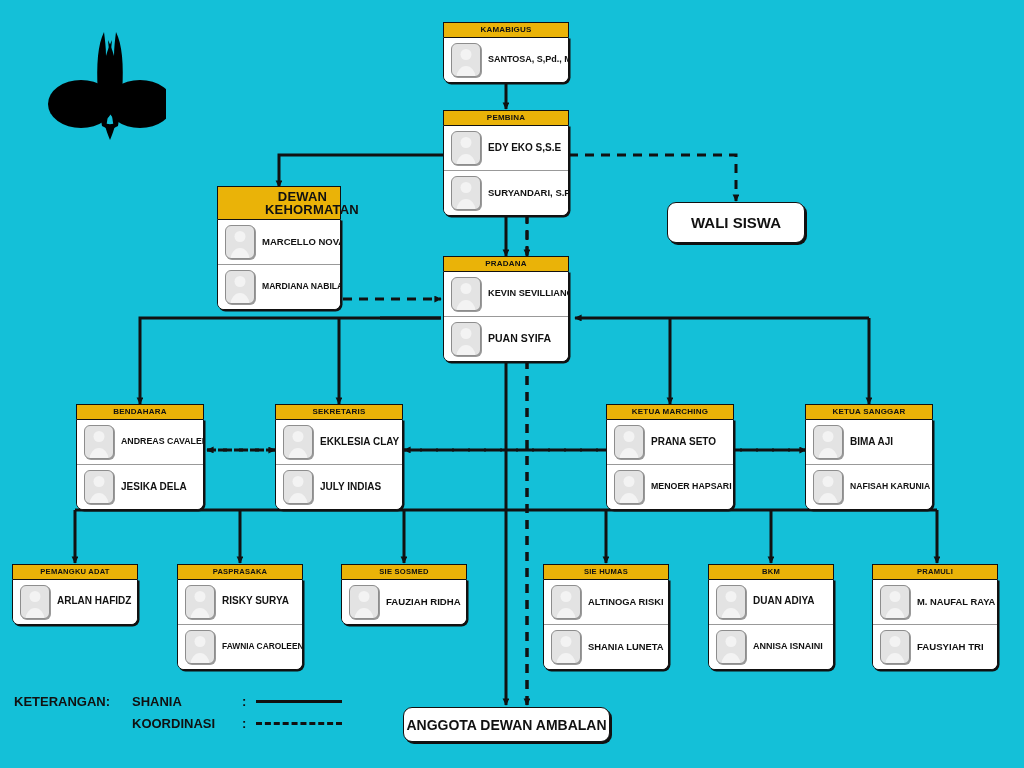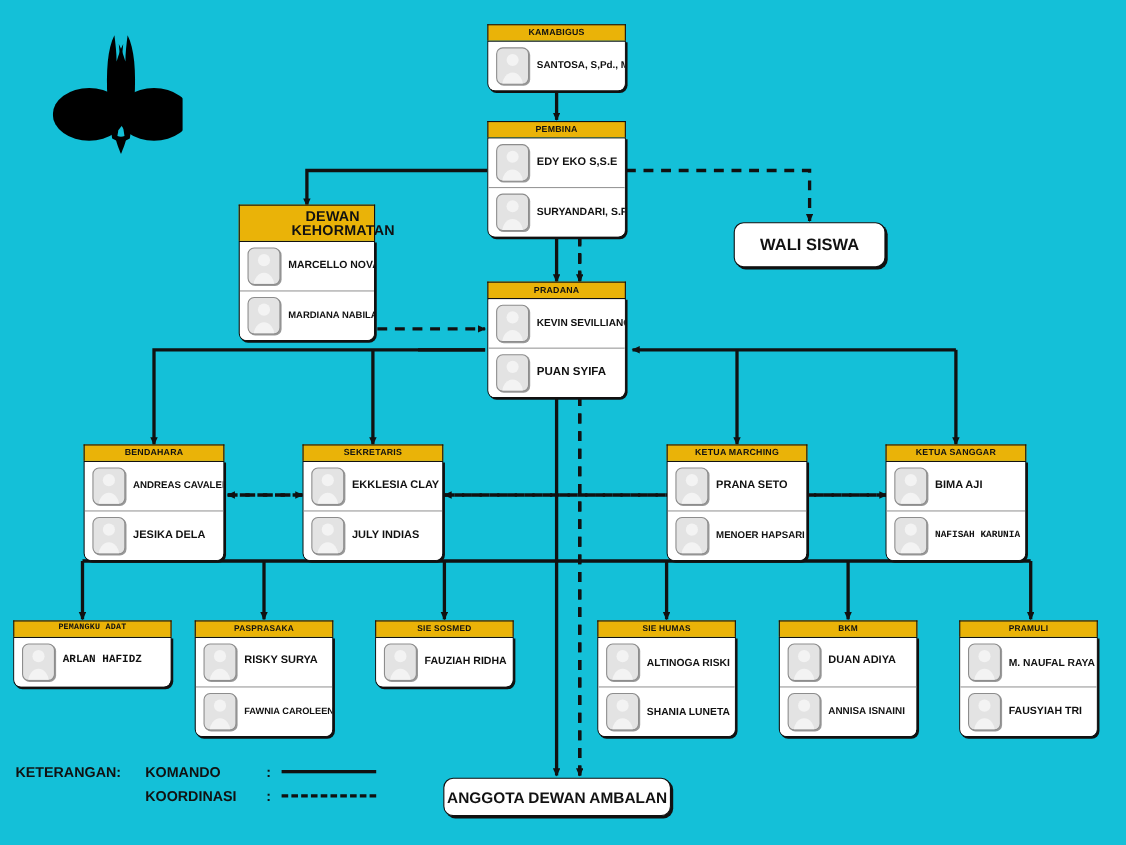--- a/index.html
+++ b/index.html
@@ -230,26 +230,26 @@
 
   <div class="card" style="left:805px;top:404px;width:128px;">
     <div class="hdr" style="font-size:8px;">KETUA SANGGAR</div>
     <div class="body">
       <div class="person">
         <span class="avatar"></span>
         <span class="pname" style="font-size:10px;">BIMA AJI</span>
       </div>
       <div class="person">
         <span class="avatar"></span>
-        <span class="pname" style="font-size:8.6px;font-family:Liberation Mono, monospace;">NAFISAH KARUNIA</span>
-      </div>
-    </div>
-  </div>
-
-  <div class="card" style="left:12px;top:564px;width:144px;font-family:Liberation Mono, monospace;">
+        <span class="pname" style="font-size:8.6px;">NAFISAH KARUNIA</span>
+      </div>
+    </div>
+  </div>
+
+  <div class="card" style="left:12px;top:564px;width:126px;">
     <div class="hdr" style="font-size:7.6px;">PEMANGKU ADAT</div>
     <div class="body">
       <div class="person">
         <span class="avatar"></span>
         <span class="pname" style="font-size:10px;">ARLAN HAFIDZ</span>
       </div>
     </div>
   </div>
 
   <div class="card" style="left:177px;top:564px;width:126px;">
@@ -316,21 +316,21 @@
         <span class="pname" style="font-size:9.6px;">FAUSYIAH TRI</span>
       </div>
     </div>
   </div>
 
   <div class="plain" style="left:403px;top:707px;width:207px;height:35px;font-size:14px;">ANGGOTA DEWAN AMBALAN</div>
 
   <div class="legend" style="left:14px;top:690px;">
     <div class="row">
       <span class="k" style="font-size:13px;">KETERANGAN:</span>
-      <span class="l" style="font-size:13px;">KOMANDO</span>
+      <span class="l" style="font-size:13px;">SHANIA</span>
       <span class="c" style="font-size:13px;">:</span>
       <span class="solid-s"></span>
     </div>
     <div class="row">
       <span class="k"></span>
       <span class="l" style="font-size:13px;">KOORDINASI</span>
       <span class="c" style="font-size:13px;">:</span>
       <span class="dash-s"></span>
     </div>
   </div>

